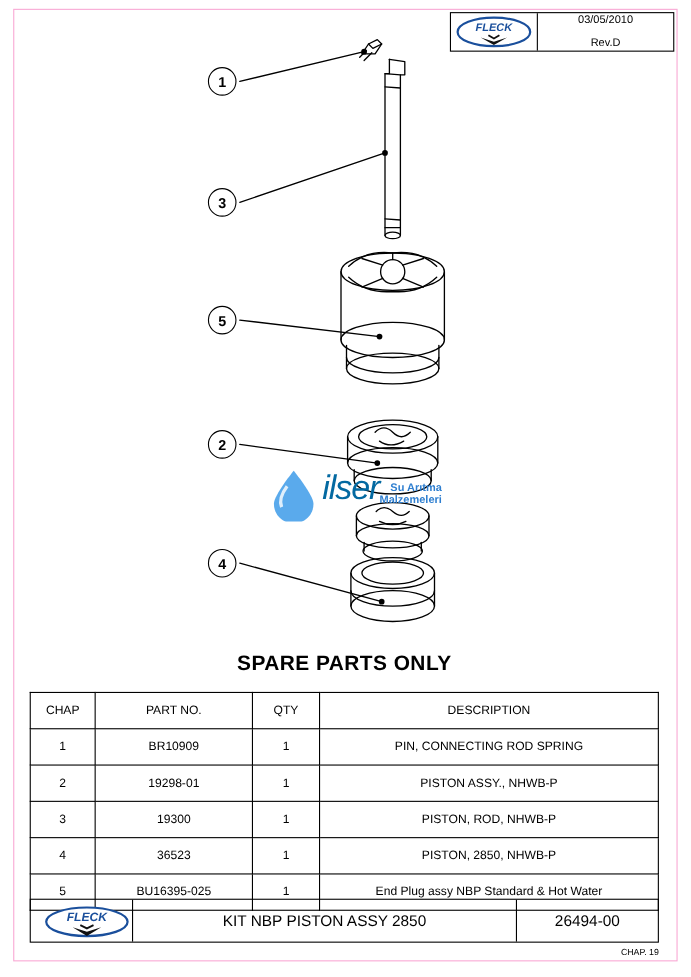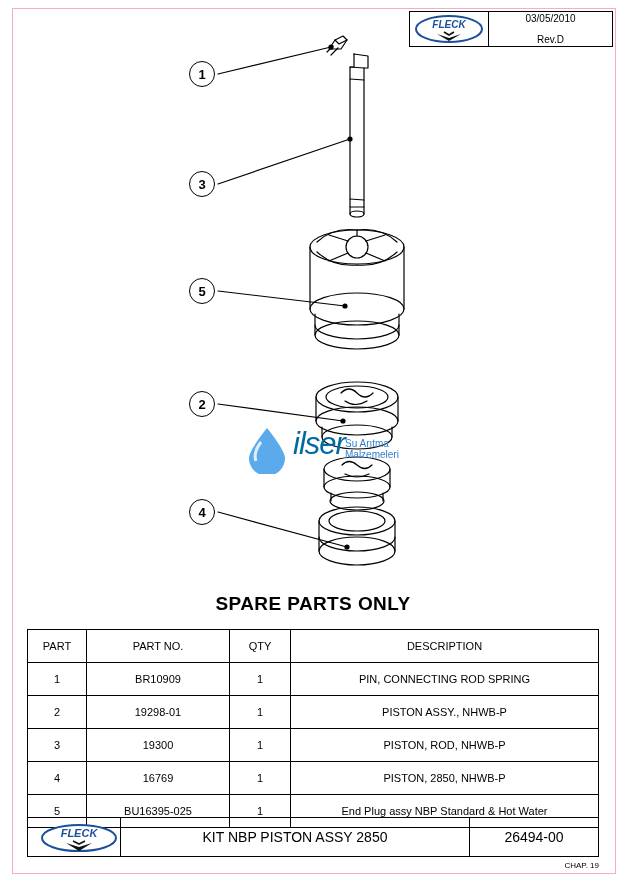--- a/index.html
+++ b/index.html
@@ -105,24 +105,24 @@
     font-weight: normal;
     font-style: italic;
     color: #0369a1;
     letter-spacing: -1px;
   }
   .wm-sub {
     position: absolute;
     left: 104px;
     top: 14px;
     font-size: 10px;
-    font-weight: normal;
+    font-weight: bold;
     color: #2f7fd0;
     line-height: 11px;
-    text-align: left;
+    text-align: right;
   }
 
   
   .spare-title {
     position: absolute;
     left: 0;
     top: 584px;
     width: 600px;
     text-align: center;
     font-size: 19px;
@@ -323,21 +323,21 @@
         <div>Malzemeleri</div>
       </div>
     </div>
   </div>
 
   <div class="spare-title">SPARE PARTS ONLY</div>
 
   <table class="parts-table">
     <thead>
       <tr>
-        <th class="col-item">PART</th>
+        <th class="col-item">CHAP</th>
         <th class="col-part">PART NO.</th>
         <th class="col-qty">QTY</th>
         <th class="col-desc">DESCRIPTION</th>
       </tr>
     </thead>
     <tbody>
       <tr>
         <td>1</td>
         <td>BR10909</td>
         <td>1</td>
@@ -350,21 +350,21 @@
         <td>PISTON ASSY., NHWB-P</td>
       </tr>
       <tr>
         <td>3</td>
         <td>19300</td>
         <td>1</td>
         <td>PISTON, ROD, NHWB-P</td>
       </tr>
       <tr>
         <td>4</td>
-        <td>16769</td>
+        <td>36523</td>
         <td>1</td>
         <td>PISTON, 2850,  NHWB-P</td>
       </tr>
       <tr>
         <td>5</td>
         <td>BU16395-025</td>
         <td>1</td>
         <td>End Plug assy NBP Standard &amp; Hot Water</td>
       </tr>
     </tbody>

